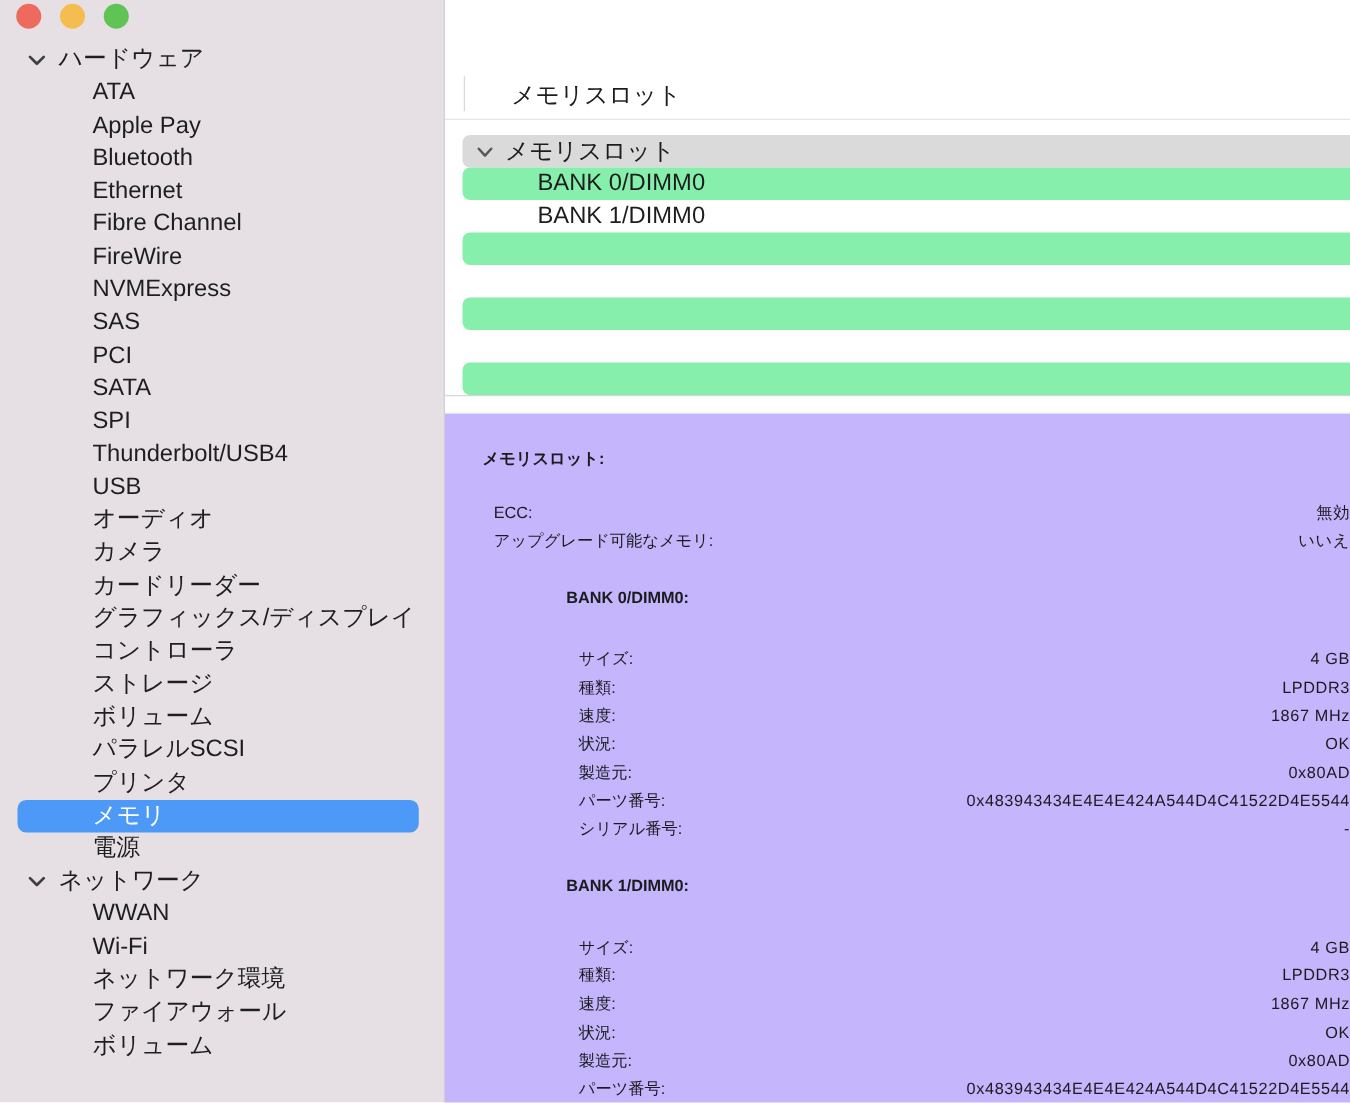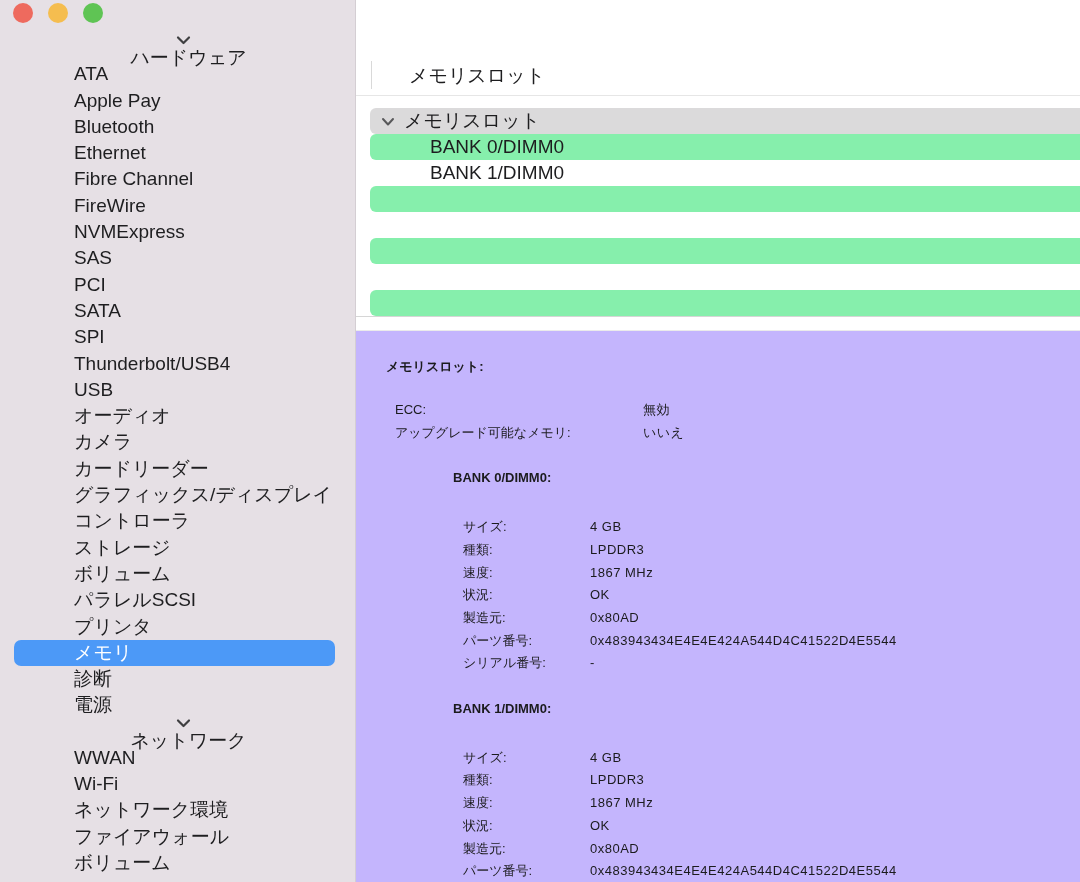--- a/index.html
+++ b/index.html
@@ -26,21 +26,21 @@
   .dot.green  { background: #5FC454; }
 
   .tree { position: absolute; top: 35px; left: 0; right: 0; }
   .srow {
     height: 26.3px;
     display: flex; align-items: center;
     font-size: 19px; line-height: 26.3px;
     color: #1e1e20;
     white-space: nowrap;
   }
-  .srow.group { padding-left: 22px; flex-direction: column; }
+  .srow.group { padding-left: 22px; }
   .srow.group .chev { width: 15px; height: 10px; margin-right: 10px; flex: 0 0 auto; }
   .srow.child { padding-left: 74px; }
   .srow.selected {
     margin-left: 14px; margin-right: 20px;
     padding-left: 60px;
     height: 26px;
     border-radius: 7px;
     background: #4C99F7;
     color: #ffffff;
   }
@@ -77,21 +77,21 @@
   
   .details {
     position: absolute; top: 318px; left: 0; right: 0; bottom: 0;
     background: #c4b5fd;
     padding: 25px 0 0 30px;
     font-size: 13px; color: #1b1b1d;
     overflow: hidden;
   }
   .d-title { font-weight: bold; line-height: 22px; }
   .kv-block { margin-top: 21px; margin-left: 9px; }
-  .kv { display: flex; line-height: 22.7px; white-space: nowrap; }
+  .kv { display: flex; line-height: 22.7px; white-space: nowrap; justify-content: space-between; }
   .kv .lbl { flex: 0 0 auto; }
   .kv-block.top .lbl { width: 248px; }
   .bank-title { font-weight: bold; line-height: 22.7px; margin-top: 23px; margin-left: 67px; }
   .bank-list { margin-top: 26px; margin-left: 77px; }
   .bank-list .lbl { width: 127px; }
   .kv .val { letter-spacing: 0.5px; }
 
   .chev svg { display: block; width: 100%; height: 100%; }
 </style>
 </head>
@@ -176,23 +176,20 @@
     <div class="srow child">
         <span>パラレルSCSI</span>
       </div>
     <div class="srow child">
         <span>プリンタ</span>
       </div>
     <div class="srow child selected">
         <span>メモリ</span>
       </div>
     <div class="srow child">
-        <span>診断</span>
-      </div>
-    <div class="srow child">
         <span>電源</span>
       </div>
     <div class="srow group">
       <span class="chev">
           <svg viewBox="0 0 15 10">
             <polyline points="2,2.5 7.5,8 13,2.5" fill="none" stroke="#3F3F41" stroke-width="2.2" stroke-linecap="round" stroke-linejoin="round"></polyline>
           </svg>
         </span>
       <span>ネットワーク</span>
     </div>

